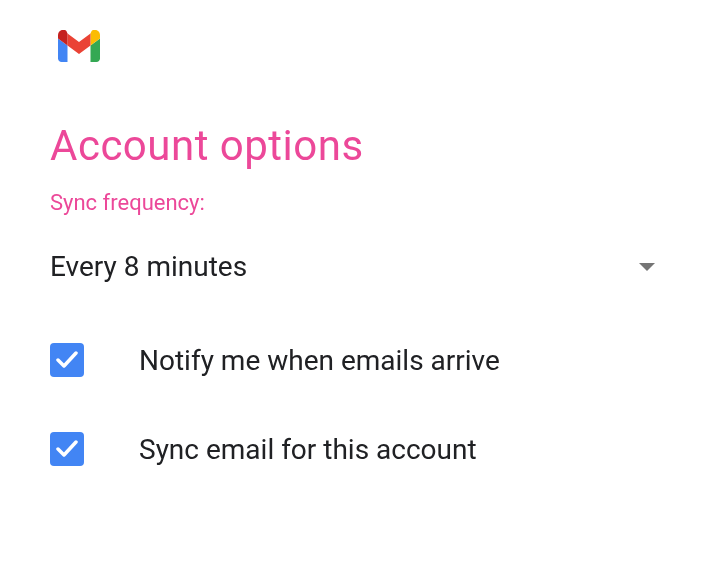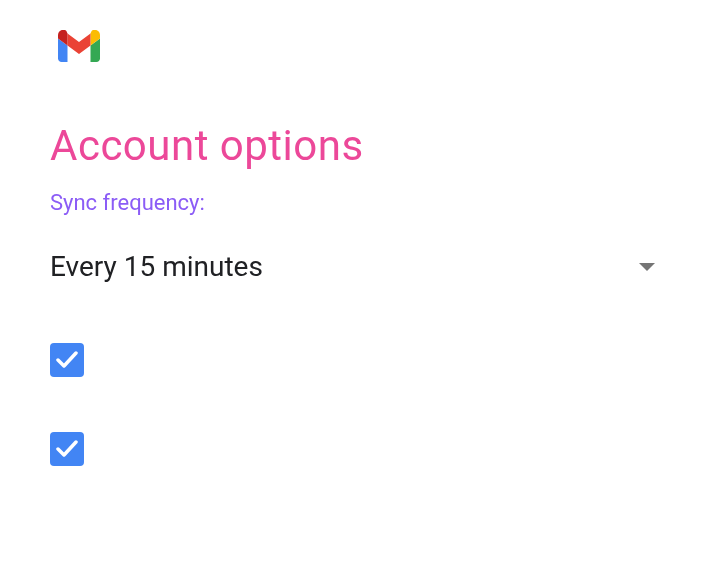--- a/index.html
+++ b/index.html
@@ -20,21 +20,21 @@
     }
     .page-title {
       font-size: 42px;
       font-weight: 400;
       color: #ec4899;
       margin-bottom: 20px;
       letter-spacing: 0.5px;
     }
     .sync-label {
       font-size: 22px;
-      color: #8b5cf6;
+      color: #ec4899;
       margin-bottom: 35px;
     }
     .sync-dropdown {
       display: flex;
       justify-content: space-between;
       align-items: center;
       cursor: pointer;
       margin-bottom: 60px;
       padding-right: 15px;
     }
@@ -84,31 +84,33 @@
     <path d="M9.5 15.5v-12L21 12l11.5-8.5v12L21 24 9.5 15.5z" fill="#EA4335"></path>
     <path d="M0 5v3.5l9.5 7v-12L8.4 0.9C5 -1.8 0 0.7 0 5z" fill="#C5221F"></path>
   </svg>
 </div>
 
 <h1 class="page-title">Account options</h1>
 
 <div class="sync-label">Sync frequency:</div>
 
 <div class="sync-dropdown">
-  <span class="sync-value">Every 15 minutes</span>
+  <span class="sync-value">Every 8 minutes</span>
   <span class="dropdown-caret"></span>
 </div>
 
 <div class="checkbox-row">
   <div class="checkbox">
     <svg width="22" height="18" viewBox="0 0 22 18">
       <path d="M2 9 L8 15 L20 2" stroke="#fff" stroke-width="3.5" fill="none" stroke-linecap="round" stroke-linejoin="round"></path>
     </svg>
   </div>
+  <span class="checkbox-label">Notify me when emails arrive</span>
 </div>
 
 <div class="checkbox-row">
   <div class="checkbox">
     <svg width="22" height="18" viewBox="0 0 22 18">
       <path d="M2 9 L8 15 L20 2" stroke="#fff" stroke-width="3.5" fill="none" stroke-linecap="round" stroke-linejoin="round"></path>
     </svg>
   </div>
+  <span class="checkbox-label">Sync email for this account</span>
 </div>
 
 </body></html>

